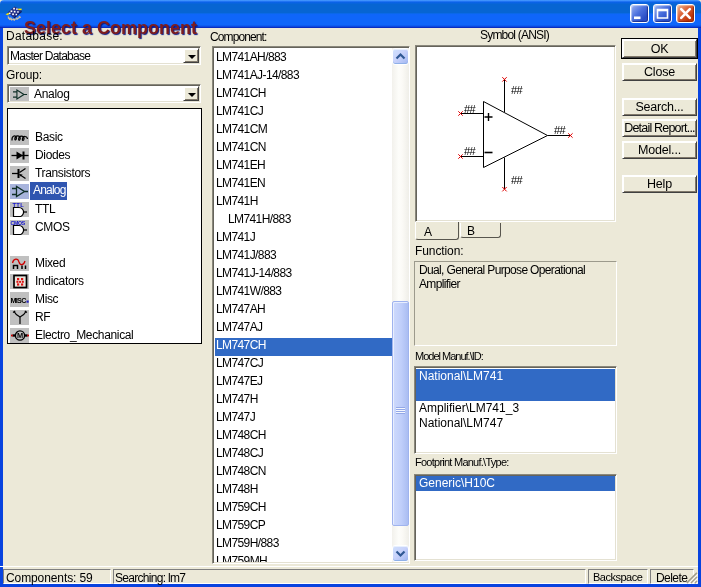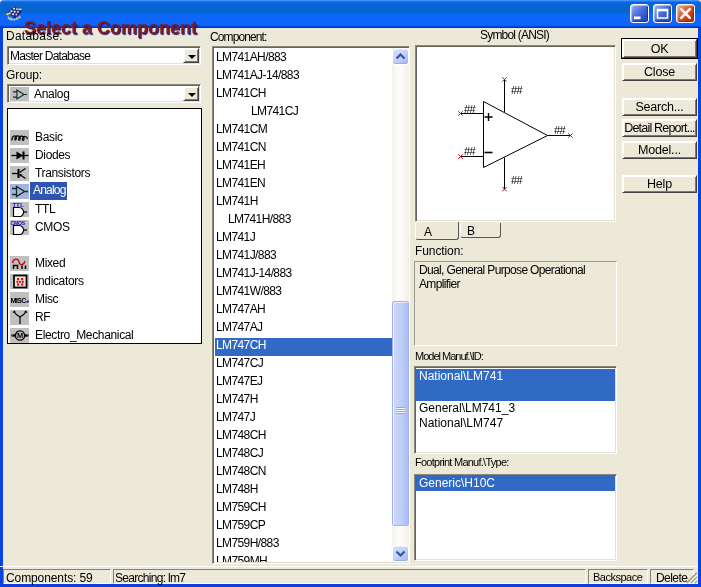--- a/index.html
+++ b/index.html
@@ -205,21 +205,21 @@
       <div id="clrows" style="position:absolute;left:0;top:2px;width:177px;height:512px">
         <div style="position:absolute;left:0;top:0px;width:177px;height:18px;">
           <span style="position:absolute;left:1px;top:0px;letter-spacing:-0.6px">LM741AH/883</span>
         </div>
         <div style="position:absolute;left:0;top:18px;width:177px;height:18px;">
           <span style="position:absolute;left:1px;top:0px;letter-spacing:-0.6px">LM741AJ-14/883</span>
         </div>
         <div style="position:absolute;left:0;top:36px;width:177px;height:18px;">
           <span style="position:absolute;left:1px;top:0px;letter-spacing:-0.6px">LM741CH</span>
         </div>
-        <div style="position:absolute;left:0;top:54px;width:177px;height:18px;margin-left:35px;">
+        <div style="position:absolute;left:0;top:54px;width:177px;height:18px;">
           <span style="position:absolute;left:1px;top:0px;letter-spacing:-0.6px">LM741CJ</span>
         </div>
         <div style="position:absolute;left:0;top:72px;width:177px;height:18px;">
           <span style="position:absolute;left:1px;top:0px;letter-spacing:-0.6px">LM741CM</span>
         </div>
         <div style="position:absolute;left:0;top:90px;width:177px;height:18px;">
           <span style="position:absolute;left:1px;top:0px;letter-spacing:-0.6px">LM741CN</span>
         </div>
         <div style="position:absolute;left:0;top:108px;width:177px;height:18px;">
           <span style="position:absolute;left:1px;top:0px;letter-spacing:-0.6px">LM741EH</span>
@@ -350,21 +350,21 @@
  <div class="lbl" style="left:467px;top:224px">B</div>
 
  <div class="lbl" style="left:415px;top:244px;letter-spacing:-0.1px">Function:</div>
  <div class="abs" style="left:414px;top:261px;width:203px;height:85px;border:1px solid;border-color:#9C9A8C #fff #fff #9C9A8C"></div>
  <div class="lbl" style="left:419px;top:264px;width:185px;line-height:13.5px;letter-spacing:-0.65px;white-space:normal">Dual, General Purpose Operational Amplifier</div>
 
  <div class="lbl" style="left:415px;top:350px;font-size:11px;letter-spacing:-1.0px">Model Manuf.\ID:</div>
  <div class="sunken abs" style="left:414px;top:366px;width:203px;height:88px"></div>
  <div class="abs" style="left:416px;top:368px;width:199px;height:84px;background:#fff">
    <div class="hl" style="height:32px;margin-top:1px;padding-left:3px;line-height:15px;letter-spacing:0">National\LM741</div>
-   <div style="height:14.5px;padding-left:3px;line-height:14.5px;letter-spacing:0">General\LM741_3</div>
+   <div style="height:14.5px;padding-left:3px;line-height:14.5px;letter-spacing:0">Amplifier\LM741_3</div>
    <div style="height:14.5px;padding-left:3px;line-height:14.5px;letter-spacing:0">National\LM747</div>
  </div>
 
  <div class="lbl" style="left:415px;top:456px;font-size:11px;letter-spacing:-0.75px">Footprint Manuf.\Type:</div>
  <div class="sunken abs" style="left:414px;top:474px;width:203px;height:87px"></div>
  <div class="abs" style="left:416px;top:476px;width:199px;height:83px;background:#fff">
    <div class="hl" style="height:15px;padding-left:3px;line-height:15px;letter-spacing:0">Generic\H10C</div>
  </div>
 
  <div class="abs" style="left:621px;top:38px;width:77px;height:21px;background:#000"></div>

